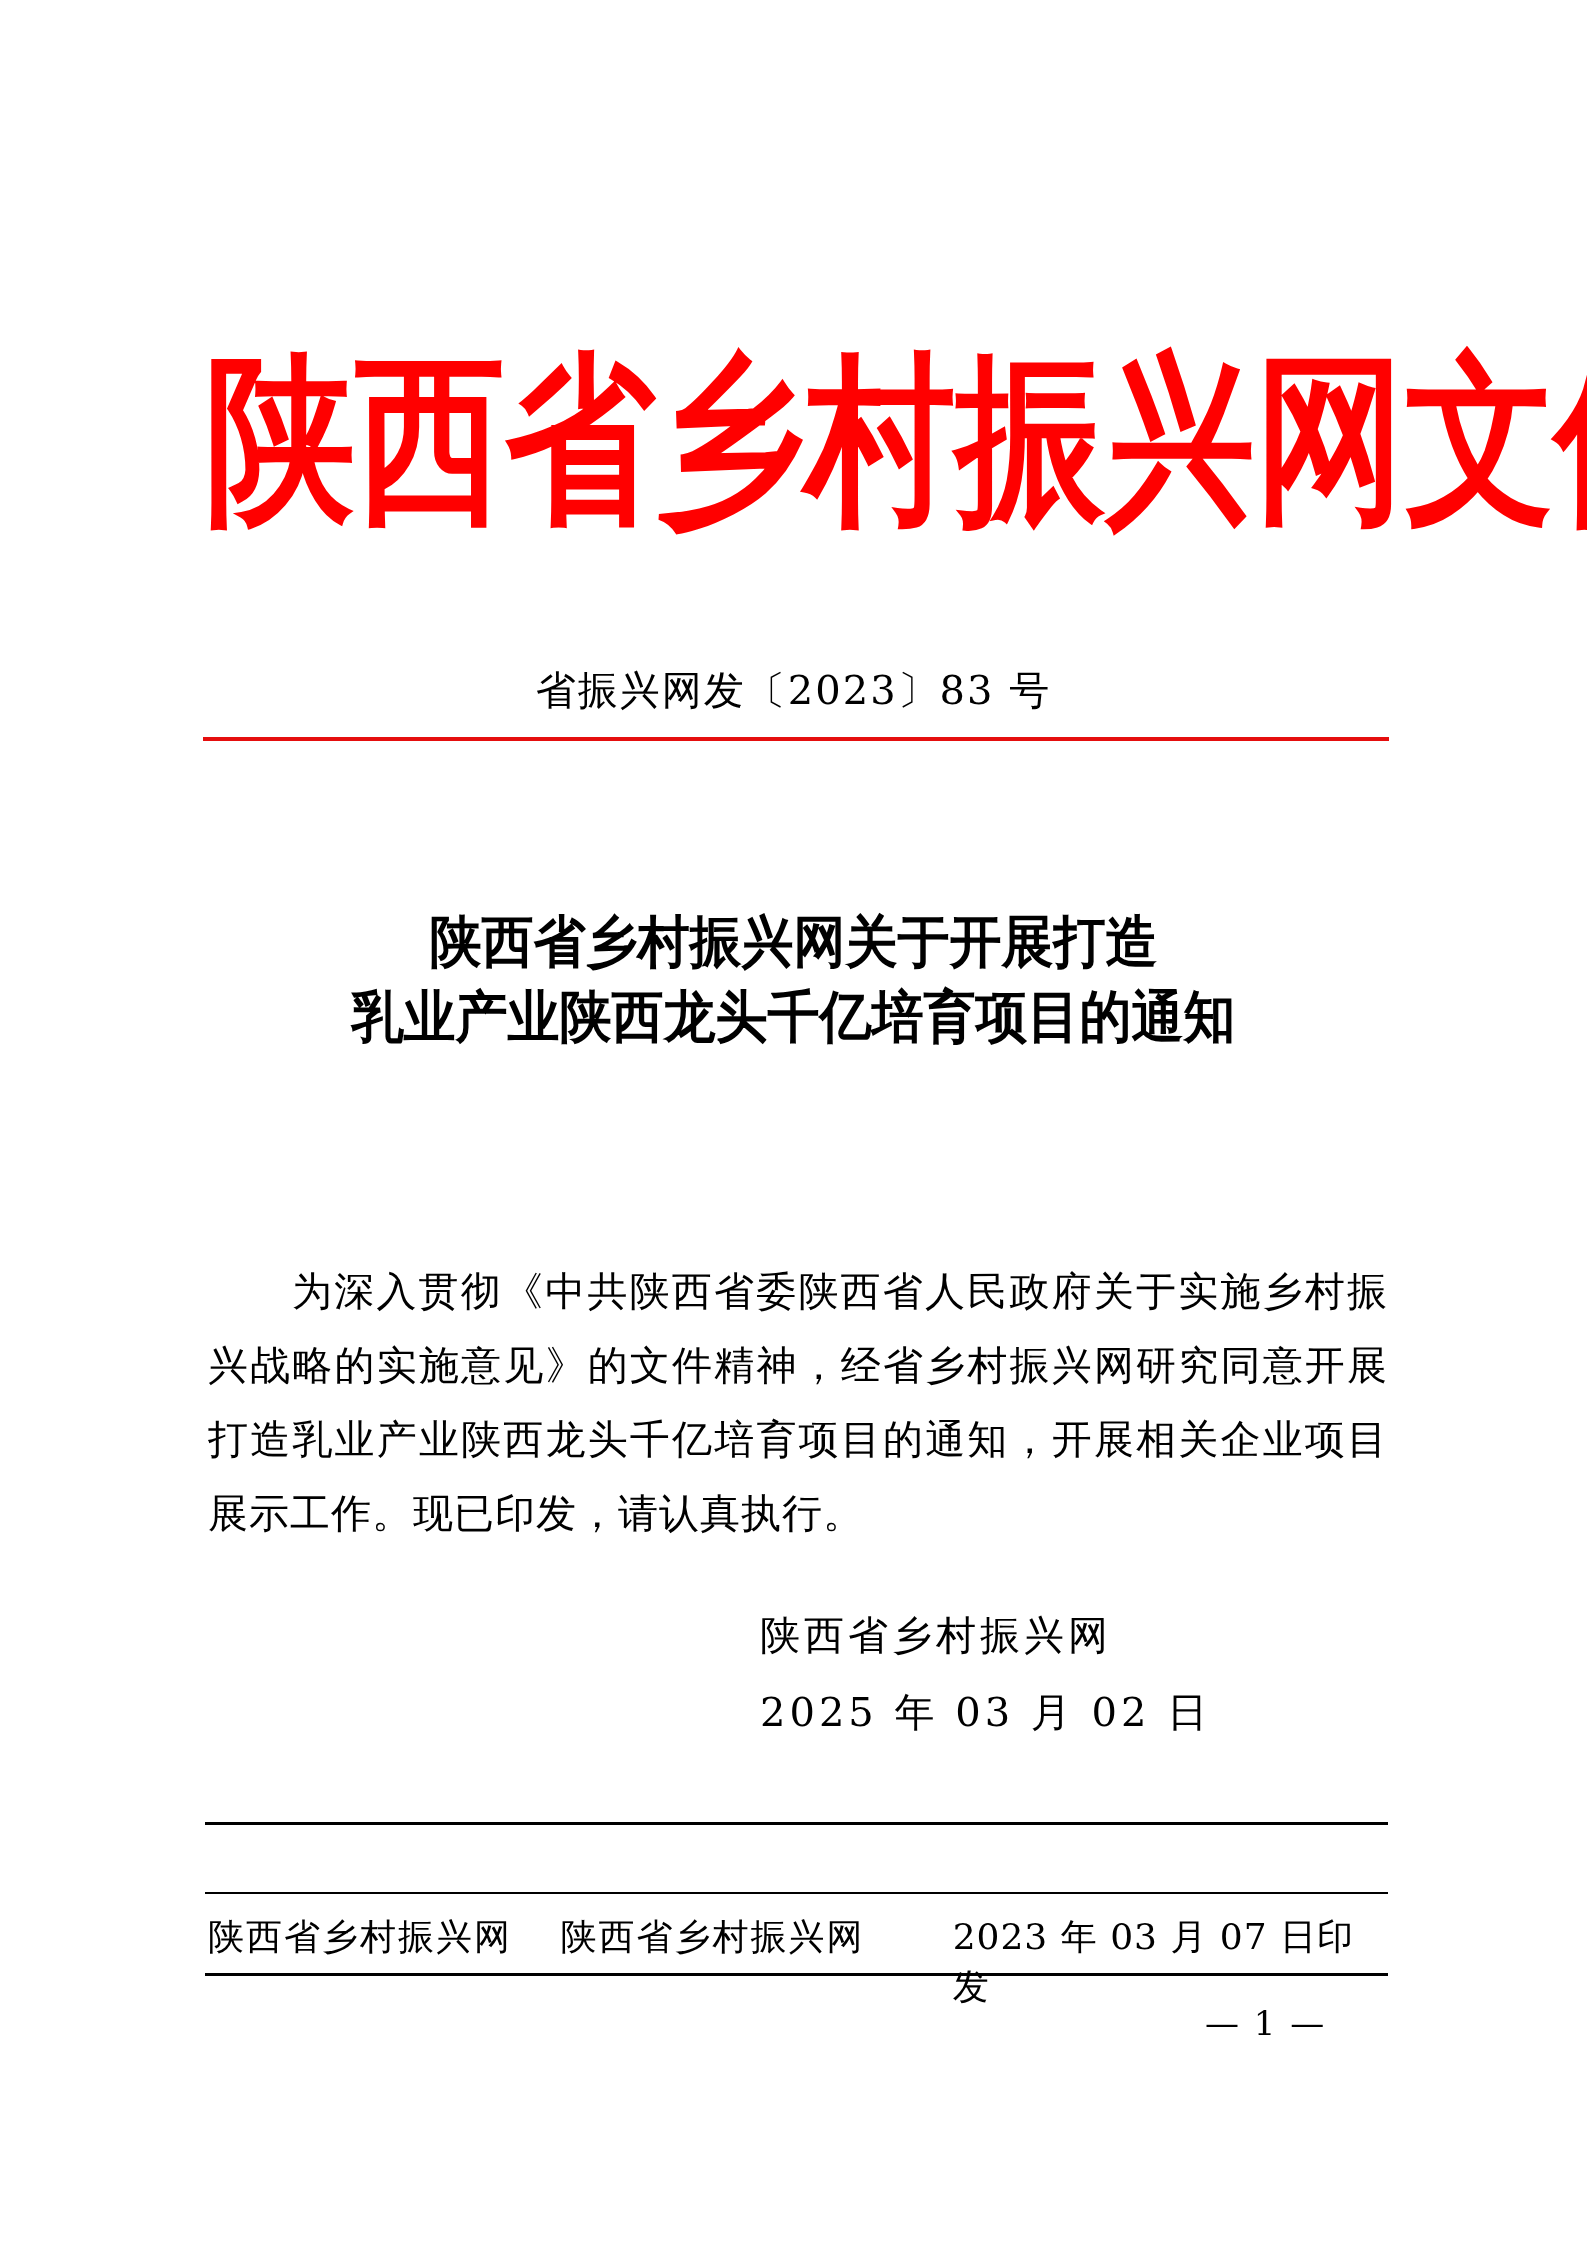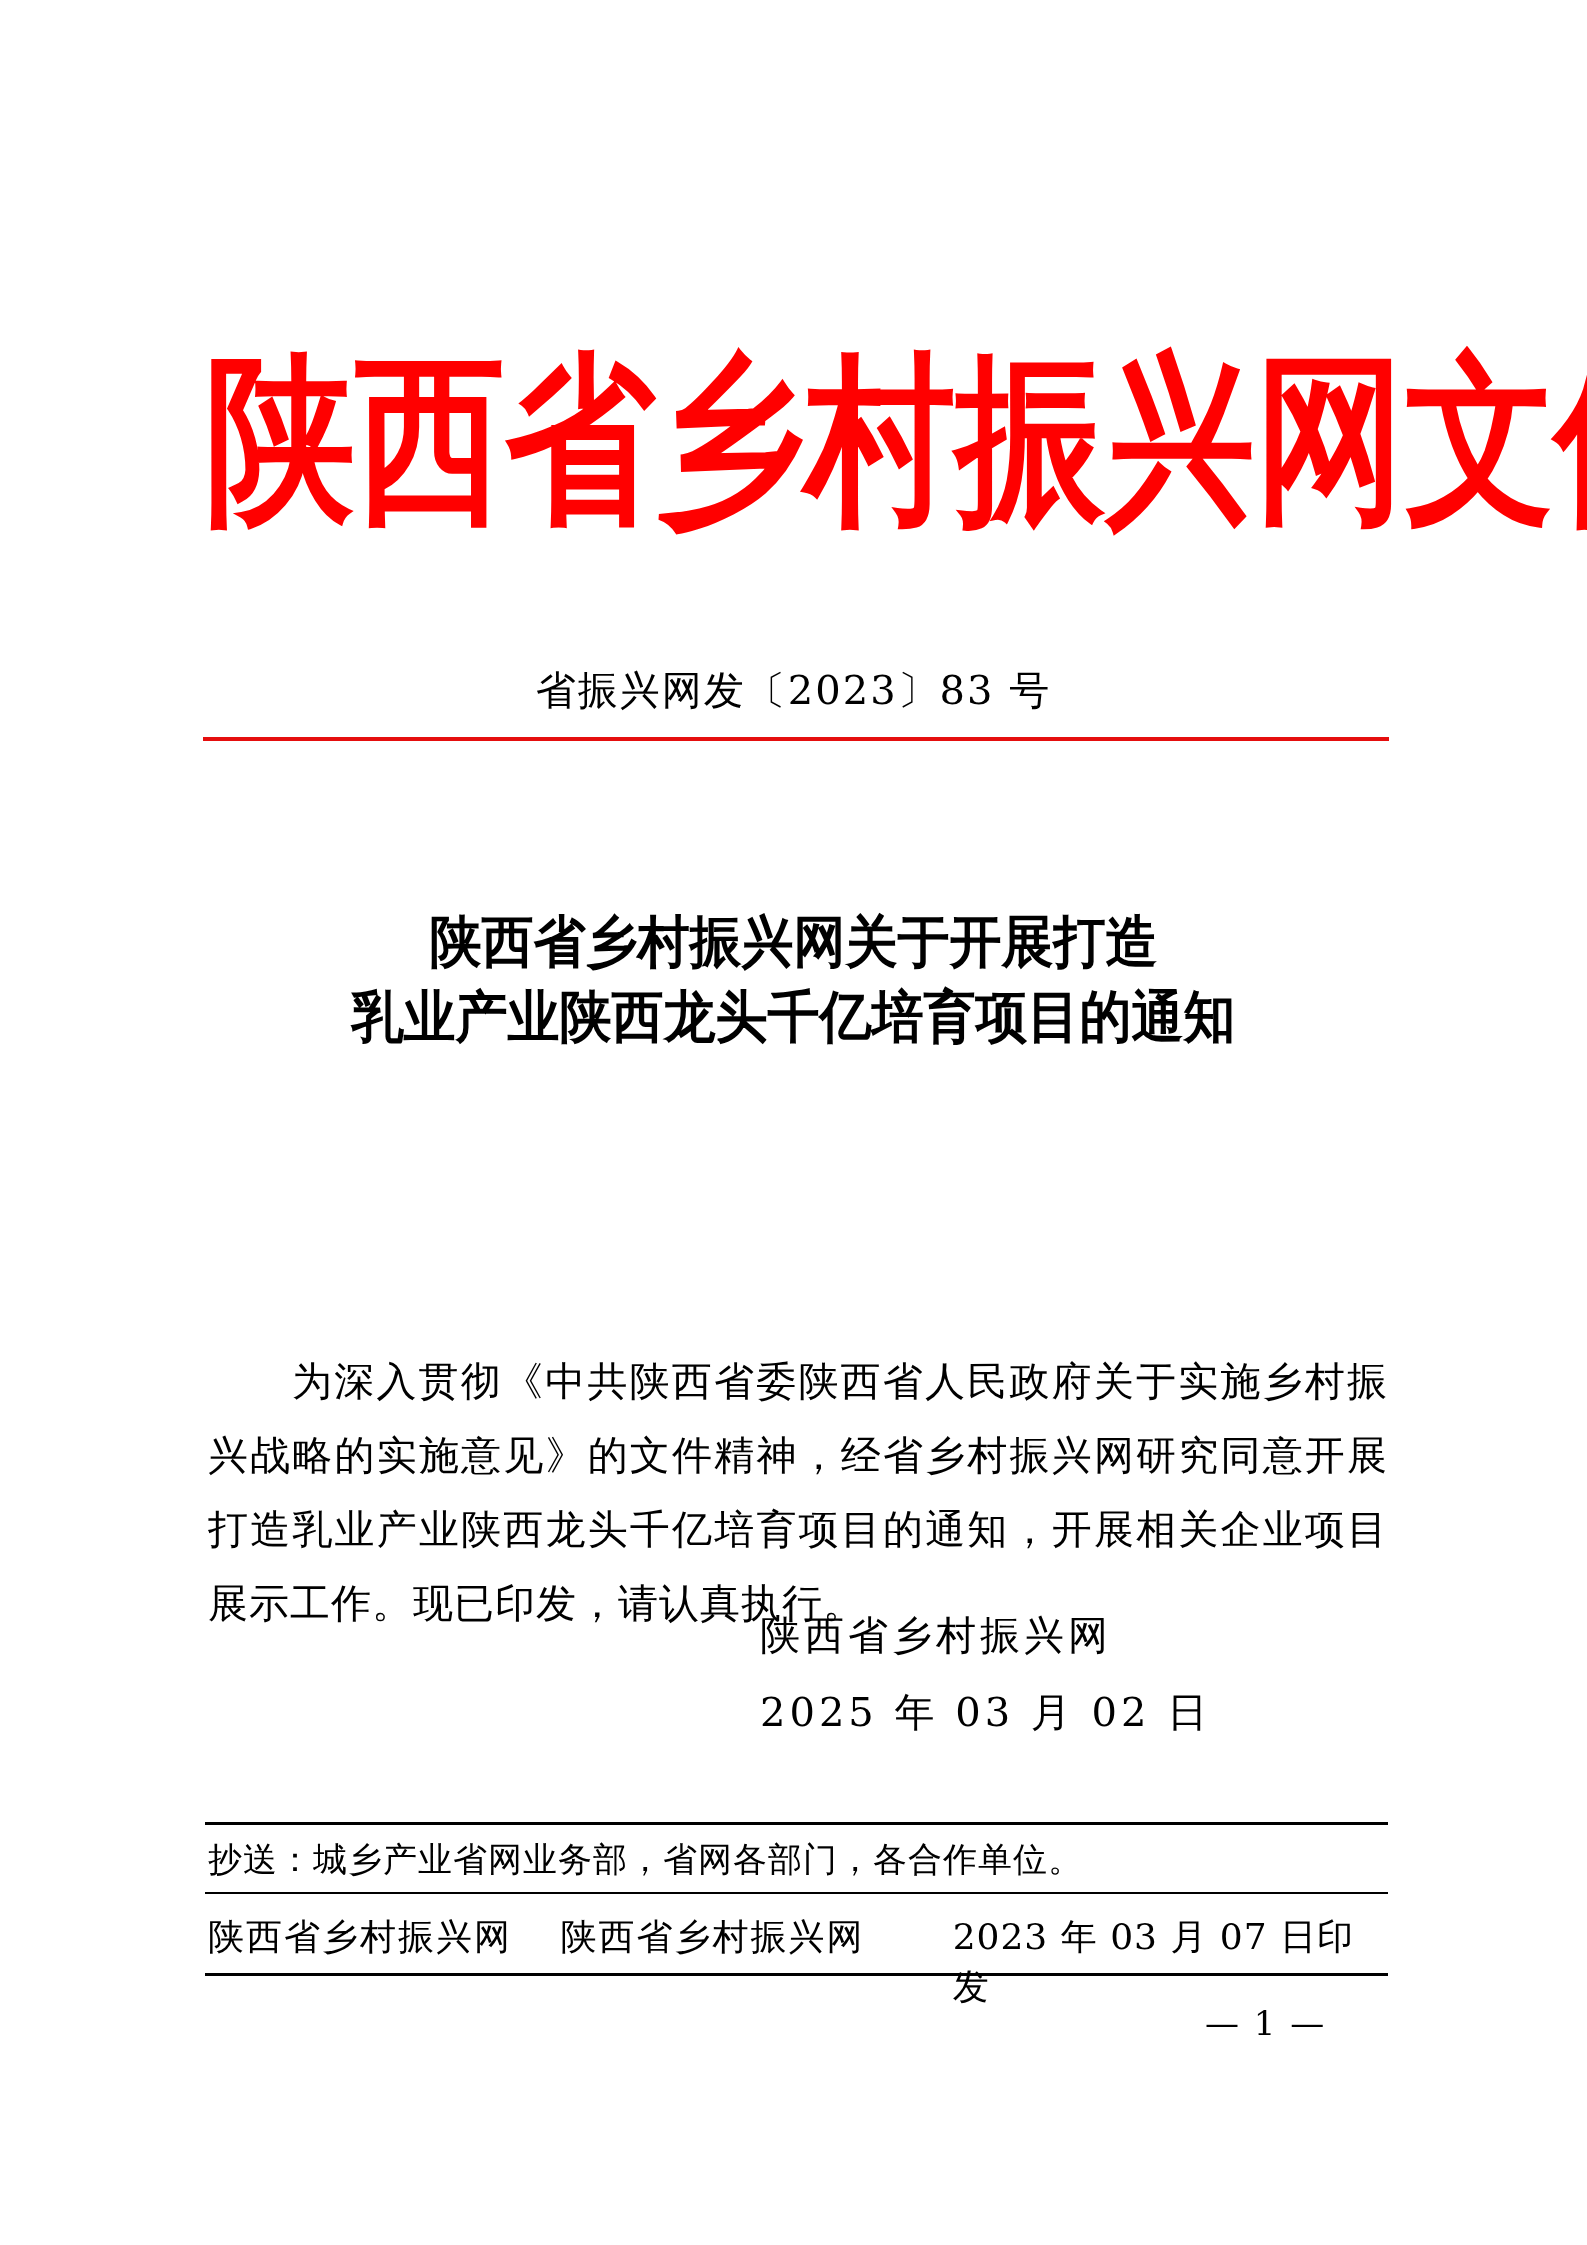--- a/index.html
+++ b/index.html
@@ -76,21 +76,21 @@
     .body-text {
       position: absolute;
       left: 208px;
       width: 1180px;
       font-family: "DejaVu Sans", "Liberation Sans", sans-serif;
       font-size: 40px;
       line-height: 74px;
     }
     .salutation { top: 1198px; }
     .paragraph {
-      top: 1344px;
+      top: 1254px;
       text-indent: 84px;
       text-align: justify;
       letter-spacing: 1px;
     }
     .signature {
       position: absolute;
       left: 760px;
       font-size: 40px;
       line-height: 50px;
       letter-spacing: 4px;
@@ -162,21 +162,20 @@
     <div>陕西省乡村振兴网关于开展打造</div>
     <div>乳业产业陕西龙头千亿培育项目的通知</div>
   </div>
 
   <div class="body-text paragraph">为深入贯彻《中共陕西省委陕西省人民政府关于实施乡村振兴战略的实施意见》的文件精神，经省乡村振兴网研究同意开展打造乳业产业陕西龙头千亿培育项目的通知，开展相关企业项目展示工作。现已印发，请认真执行。</div>
 
   <div class="signature sig-org">陕西省乡村振兴网</div>
   <div class="signature sig-date">2025 年 03 月 02 日</div>
 
   <div class="hr-black hr1"></div>
-  <div class="cc-line">抄送：城乡产业省网业务部，省网各部门，各合作单位。</div>
   <div class="hr-black hr2"></div>
 
   <div class="issue-line">
     <span class="org1">陕西省乡村振兴网</span>
     <span class="org2">陕西省乡村振兴网</span>
     <span class="issued">2023 年 03 月 07 日印发</span>
   </div>
   <div class="hr-black hr3"></div>
 
   <div class="page-number">— 1 —</div>

